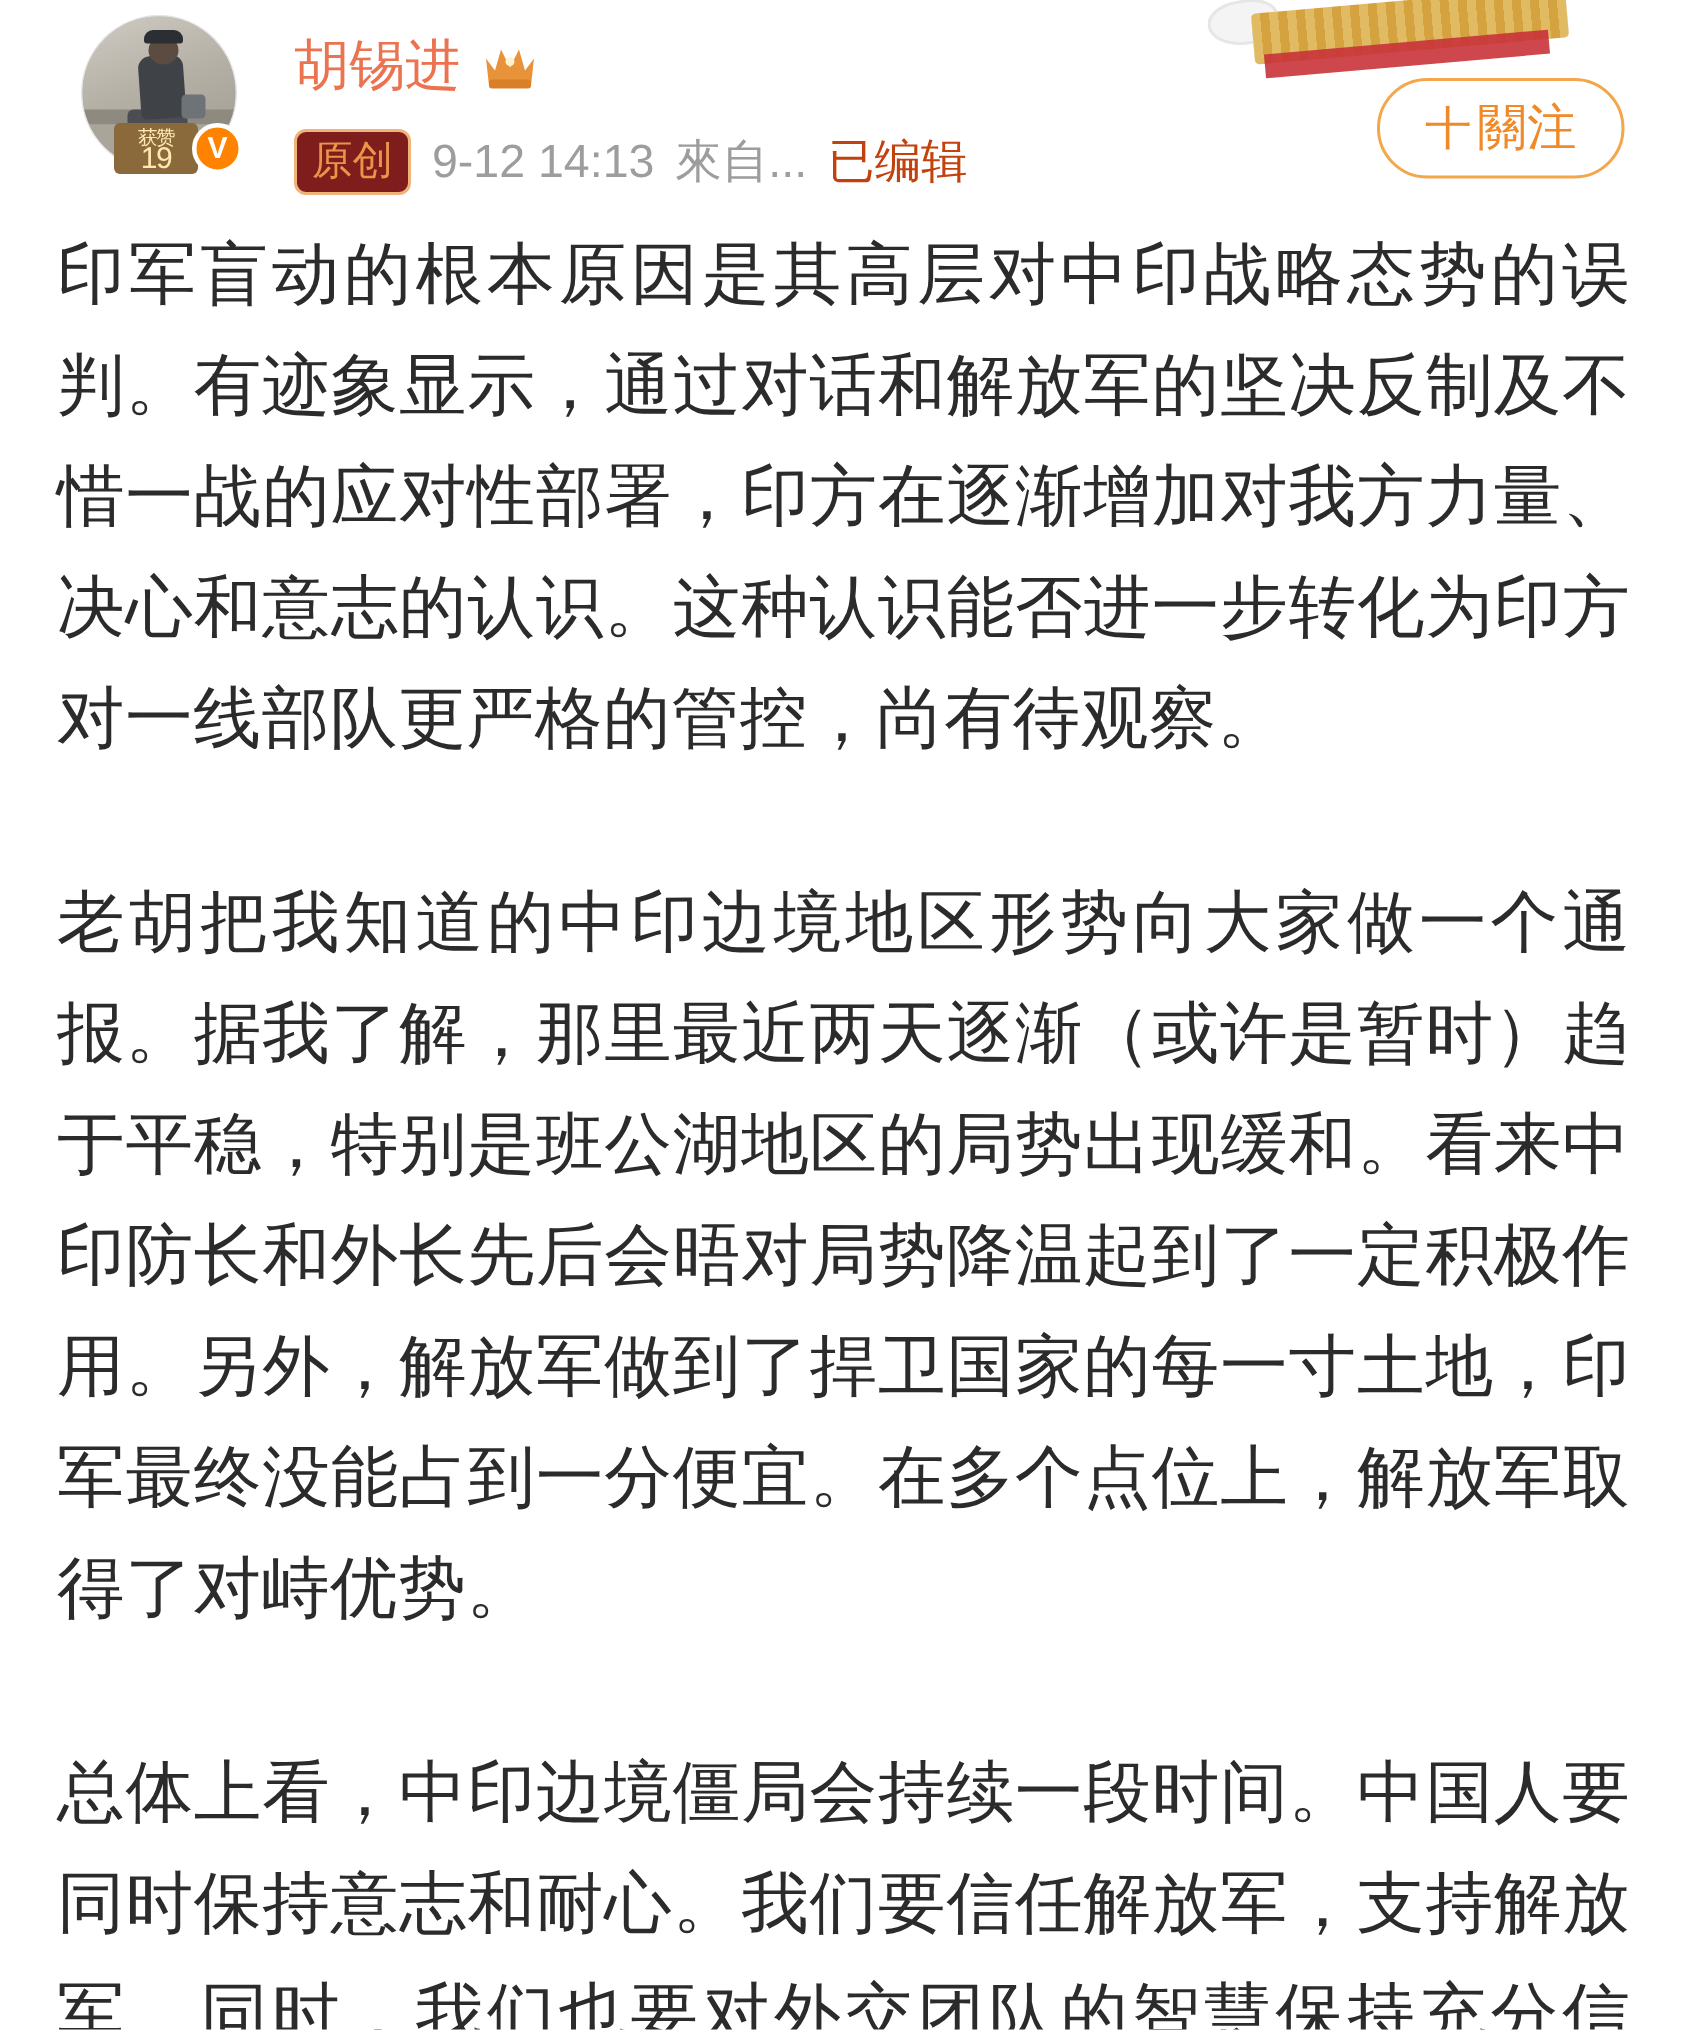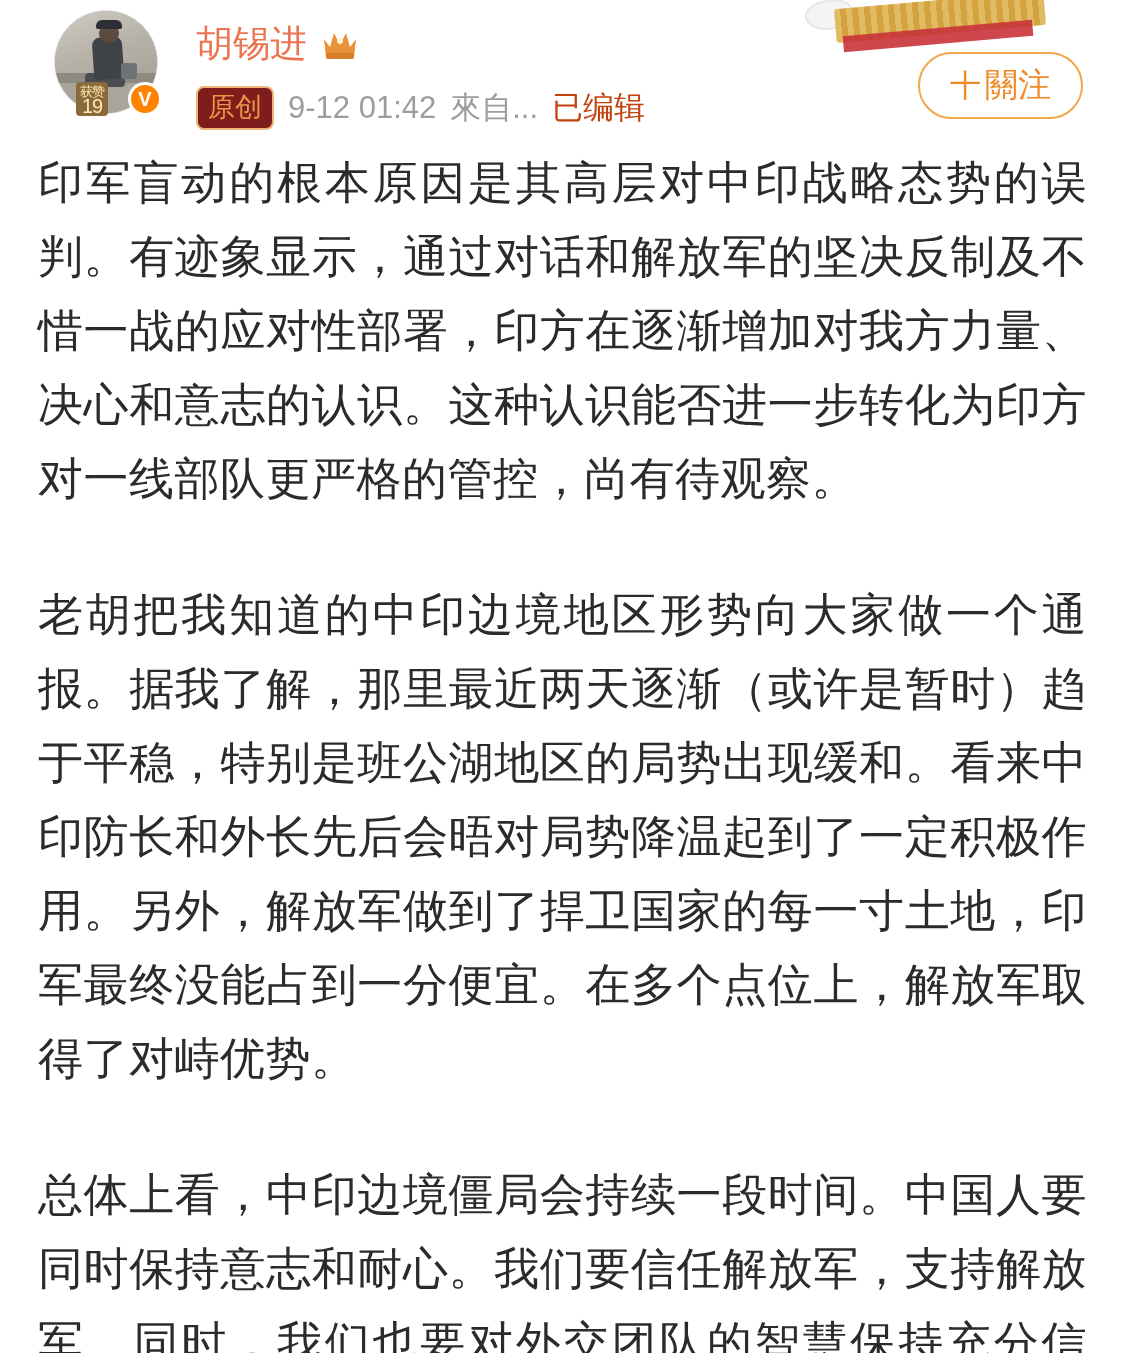--- a/index.html
+++ b/index.html
@@ -109,21 +109,21 @@
     width: 16px;
     height: 16px;
     background: #6e7378;
     border-radius: 3px;
   }
 
   .avatar-badge {
     position: absolute;
     left: 22px;
     bottom: -2px;
-    width: 32px;
+    width: 56px;
     height: 34px;
     background: #8a6a3a;
     color: #ffe9b0;
     border-radius: 4px;
     font-size: 13px;
     line-height: 15px;
     text-align: center;
     padding-top: 2px;
     box-sizing: border-box;
     letter-spacing: -1px;
@@ -306,21 +306,21 @@
           <path d="M3 12 L9 20 L13 6 L19 18 L25 6 L29 20 L35 12 L33 30 L5 30 Z" fill="#e8923a"></path>
           <rect x="5" y="26" width="28" height="6" rx="2" fill="#d97f28"></rect>
           <circle cx="19" cy="14" r="3" fill="#fff2d0"></circle>
         </svg>
       </span>
     </div>
 
     <div class="meta-row">
       <span class="tag-original">原创</span>
       <span class="meta-sep"></span>
-      <span class="meta-time">9-12 01:42</span>
+      <span class="meta-time">9-12 14:13</span>
       <span class="meta-sep"></span>
       <span class="meta-from">來自...</span>
       <span class="meta-sep"></span>
       <span class="meta-edited">已编辑</span>
     </div>
 
     <div class="follow-btn">
       <span class="plus">十</span><span>關注</span>
     </div>
   </div>

